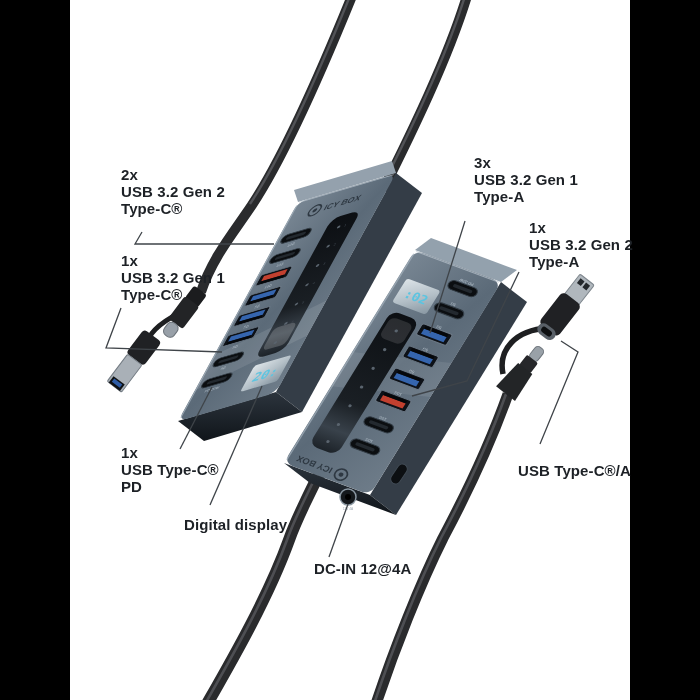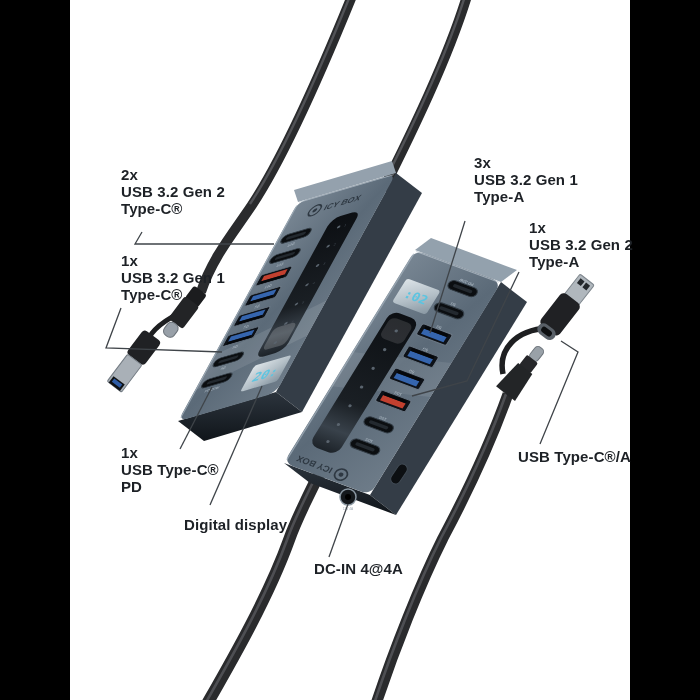--- a/index.html
+++ b/index.html
@@ -335,19 +335,19 @@
 <div class="label" style="left:458px;top:154px">
   <span class="ln">3x</span>
   <span class="ln">USB 3.2 Gen 1</span>
   <span class="ln">Type-A</span>
 </div>
 <div class="label" style="left:513px;top:219px">
   <span class="ln">1x</span>
   <span class="ln">USB 3.2 Gen 2</span>
   <span class="ln">Type-A</span>
 </div>
-<div class="label" style="left:502px;top:448px">
+<div class="label" style="left:502px;top:462px">
   <span class="ln">USB Type-C®/A</span>
 </div>
 <div class="label" style="left:298px;top:560px">
-  <span class="ln">DC-IN 4@4A</span>
+  <span class="ln">DC-IN 12@4A</span>
 </div>
 </div>
 
 </body></html>

